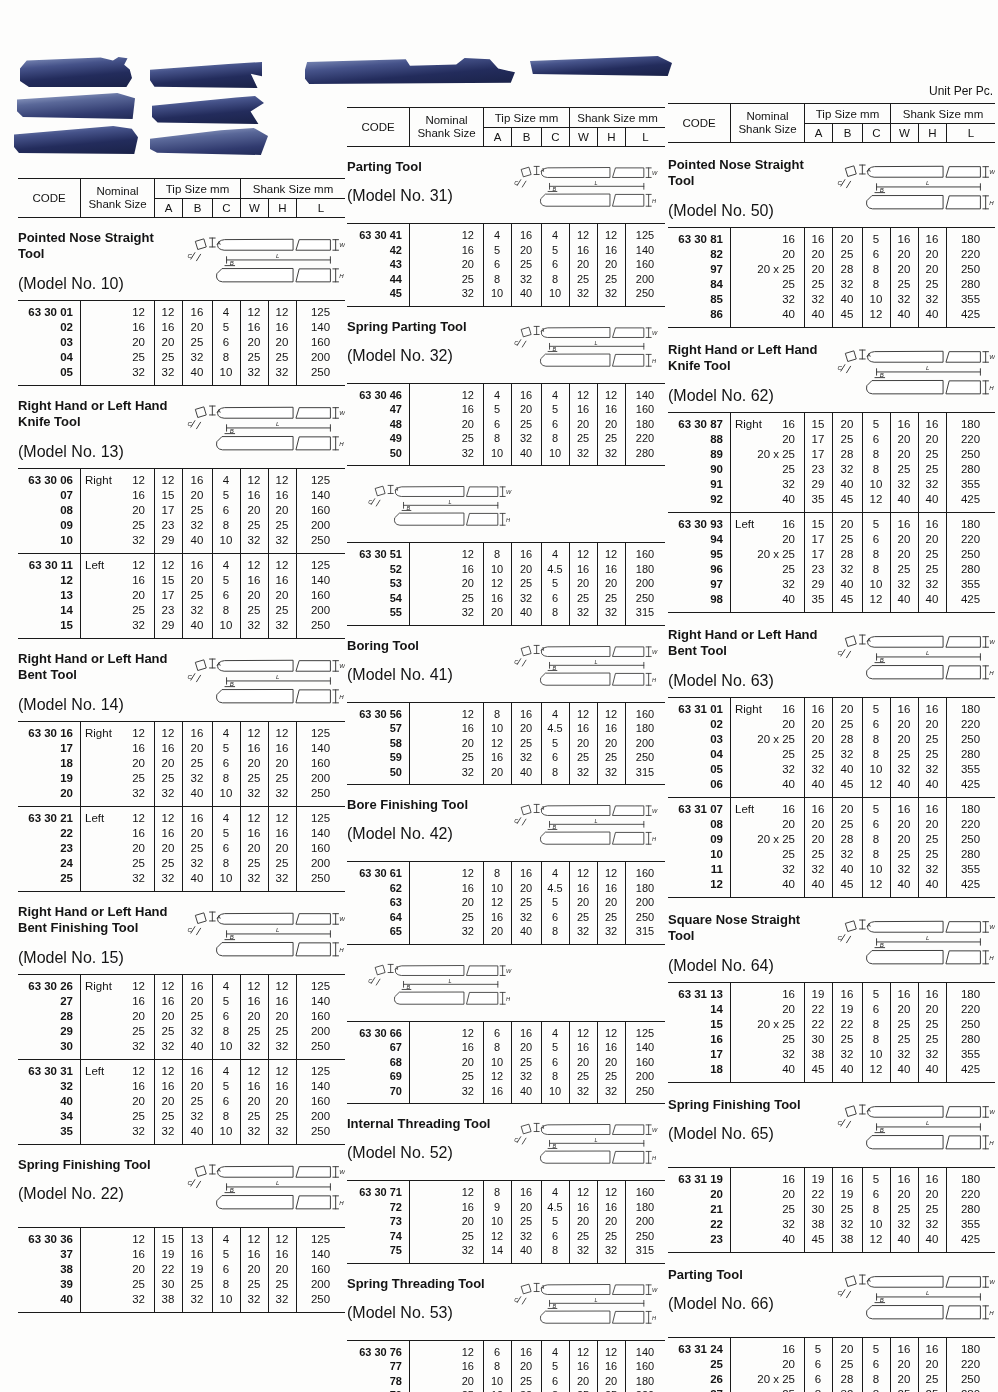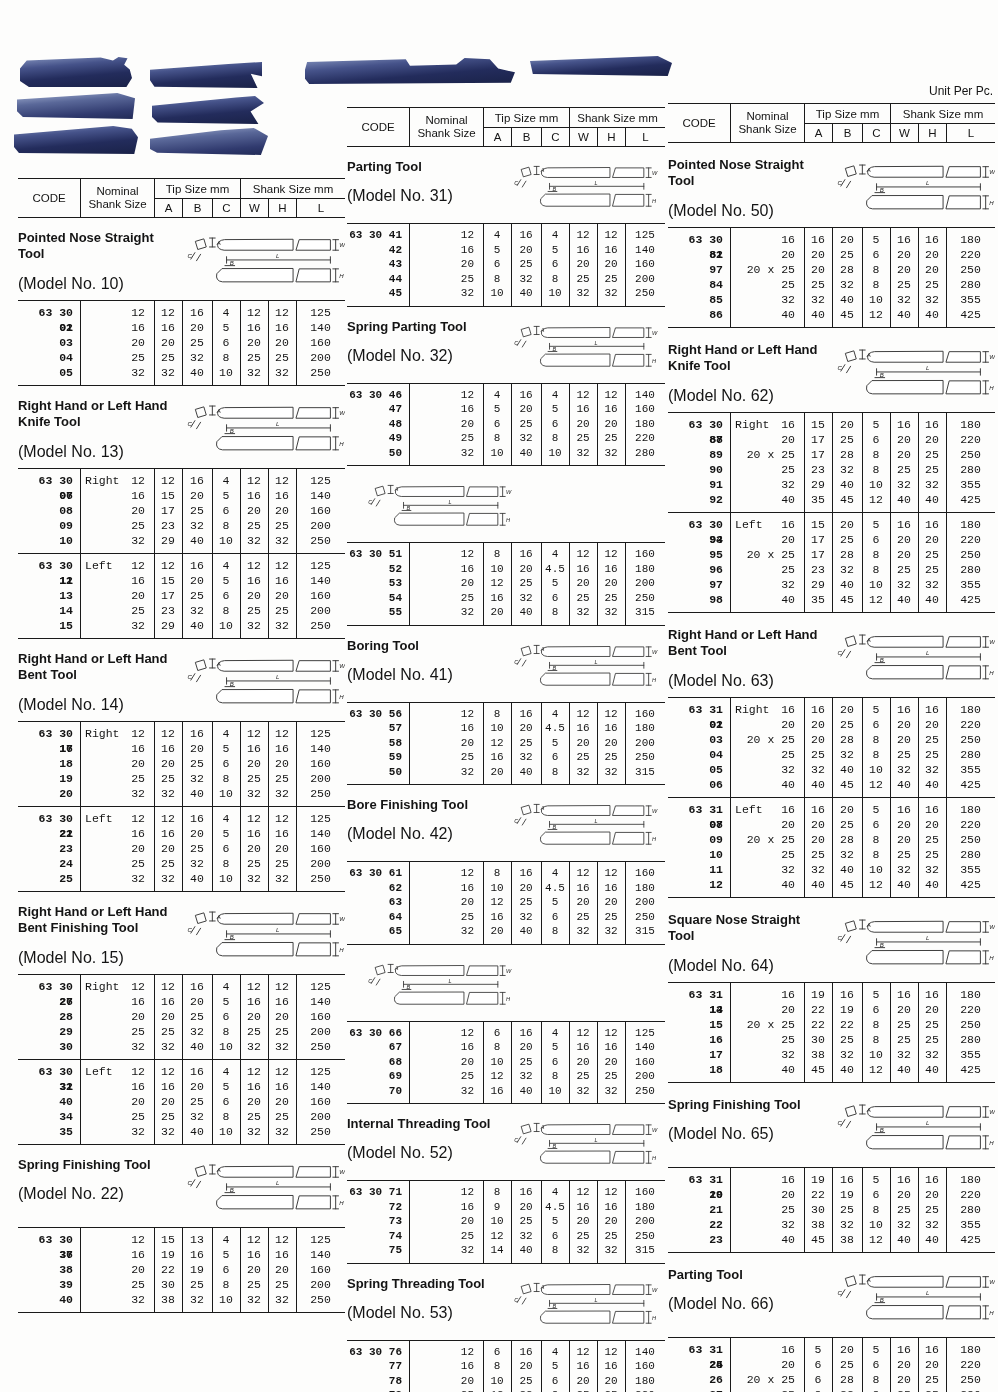--- a/index.html
+++ b/index.html
@@ -33,21 +33,21 @@
   
   .sec{margin-top:12px;}
   .col-right .sec{margin-top:14px;}
   .sec-head{display:flex;justify-content:space-between;align-items:flex-start;margin:2px 0 5px;}
   .sec-titles{max-width:150px;}
   .sec-title{font-size:13px;font-weight:bold;line-height:1.25;}
   .sec-model{font-size:16px;margin-top:12px;}
   .diag{width:172px;height:62px;flex:none;margin-top:3px;}
   .col-mid .diag{height:56px;}
   
-  .tbl{position:relative;border-top:1.5px solid #1a1a1a;border-bottom:1.5px solid #1a1a1a;font-family:Liberation Mono, monospace;}
+  .tbl{position:relative;border-top:1.5px solid #1a1a1a;border-bottom:1.5px solid #1a1a1a;}
   .vl{position:absolute;top:0;bottom:0;width:1px;background:#1a1a1a;}
   .grp{padding:4px 0 5px;}
   .grp + .grp{border-top:1.5px solid #1a1a1a;}
   .row{display:grid;grid-template-columns:62px 74px 28px 30px 28px 28px 28px 1fr;
        height:15px;line-height:15px;font-size:11.5px;}
   .col-mid .row{height:14.5px;line-height:14.5px;font-size:11px;}
   .c-code{text-align:right;padding-right:7px;font-weight:bold;}
   .c-nom{position:relative;text-align:right;padding-right:9px;}
   .c-nom .hand{position:absolute;left:5px;}
   .c-num{text-align:center;}

